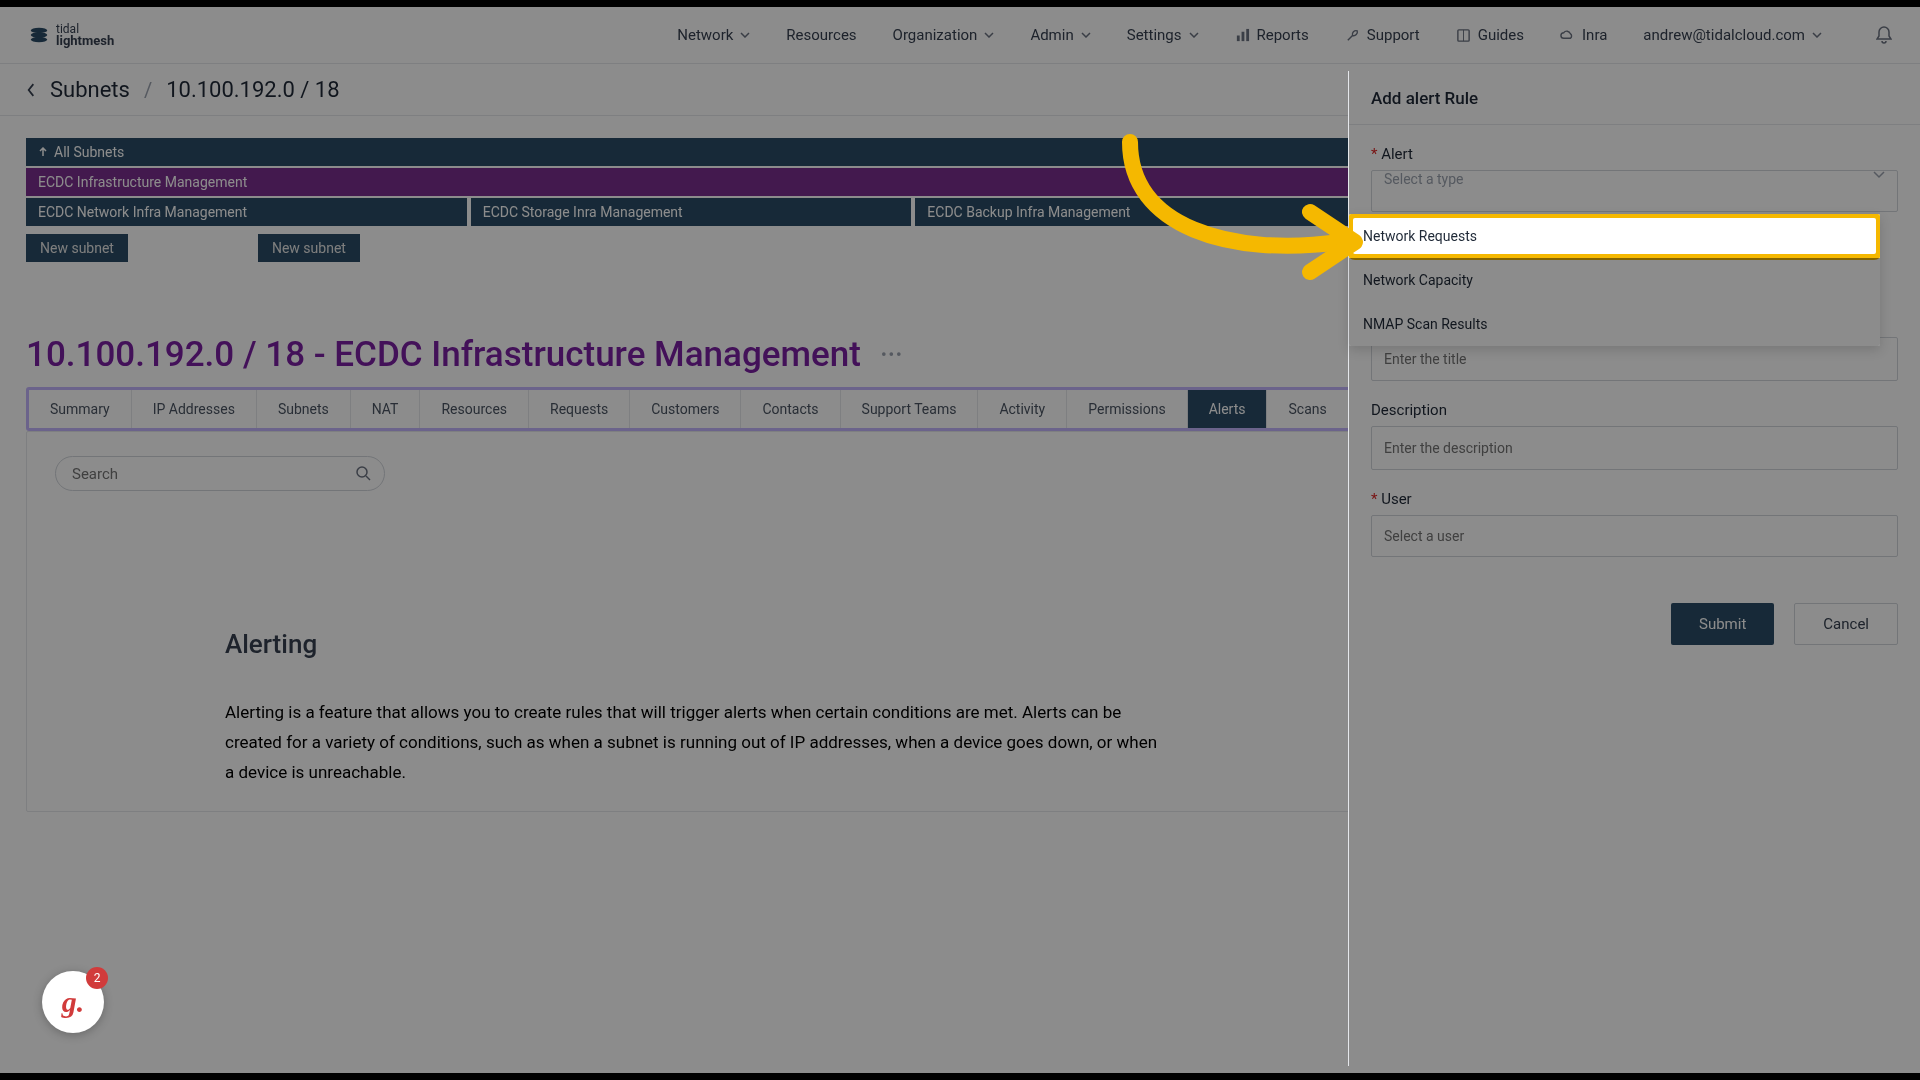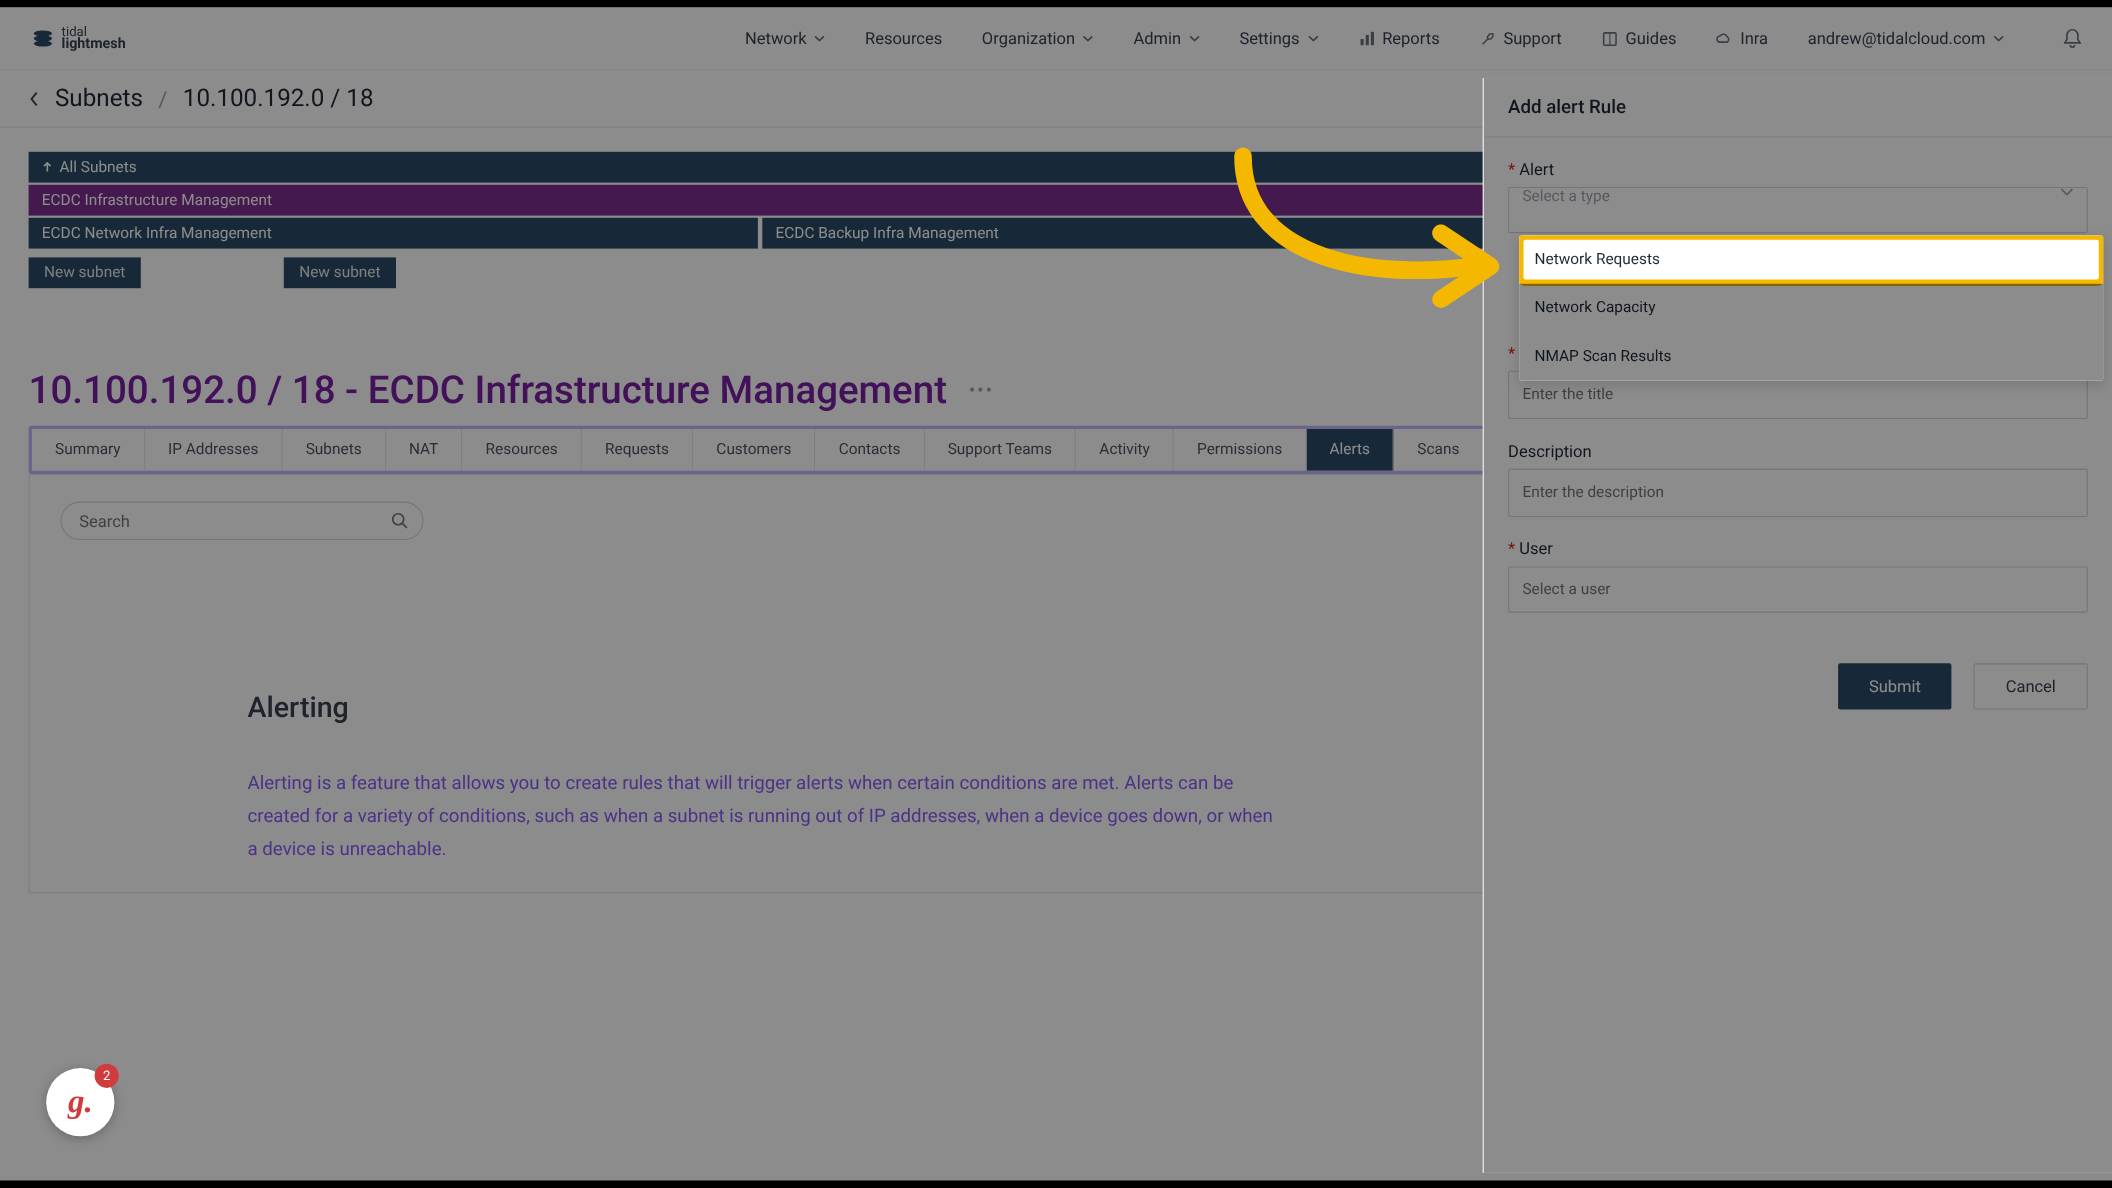--- a/index.html
+++ b/index.html
@@ -46,38 +46,38 @@
 .tab:last-child { border-right: none; }
 .tab.active { background: #2b4c66; color: #fff; }
 
 .card { background: #fff; border: 1px solid #e5e7eb; border-radius: 2px; margin-top: 0; padding: 24px 28px; width: 1335px; }
 .search { width: 330px; height: 35px; border: 1px solid #d1d5db; border-radius: 18px; padding: 0 40px 0 16px; font-size: 15px; color: #6b7280; position: relative; }
 .search-container { position: relative; width: 330px; }
 .search-icon { position: absolute; right: 14px; top: 9px; width: 16px; height: 16px; color: #6b7280; }
 
 .alert-section { margin-top: 138px; padding: 0 170px; }
 .alert-h { font-size: 26px; font-weight: 500; color: #374151; margin-bottom: 38px; }
-.alert-p { font-size: 17px; line-height: 30px; color: #8b5cf6; max-width: 1010px; }
+.alert-p { font-size: 17px; line-height: 30px; color: #000000; max-width: 1010px; }
 
 
 .panel { position: absolute; top: 64px; right: 0; width: 572px; bottom: 7px; background: #fff; z-index: 10; border-left: 1px solid #e5e7eb; }
 .panel-overlay { position: absolute; inset: 0; background: rgba(0,0,0,0.45); pointer-events: none; }
 .panel-header { height: 54px; display: flex; align-items: center; padding: 0 22px; font-size: 17px; font-weight: 500; color: #1f2937; border-bottom: 1px solid #e5e7eb; }
 .panel-body { padding: 20px 22px; }
 .form-label { font-size: 15px; color: #1f2937; margin-bottom: 7px; display: block; }
 .req::before { content: "* "; color: #dc2626; }
 .form-input, .form-select { width: 100%; height: 42px; border: 1px solid #d1d5db; border-radius: 2px; padding: 0 12px; font-size: 14px; color: #9ca3af; background: #fff; display: flex; align-items: flex-start; justify-content: space-between; margin-bottom: 20px; }
 .form-input.tall { height: 44px; }
 .panel-footer { display: flex; justify-content: flex-end; gap: 20px; padding: 6px 22px; }
 .btn { height: 42px; padding: 0 28px; border-radius: 2px; font-size: 15px; cursor: pointer; display: flex; align-items: center; }
 .btn-primary { background: #2b4c66; color: #fff; border: none; }
 .btn-secondary { background: #fff; color: #374151; border: 1px solid #d1d5db; }
 
 
-.dropdown { position: absolute; top: 207px; right: 8px; width: 531px; background: #fff; border-radius: 2px; box-shadow: 0 4px 12px rgba(0,0,0,0.15); z-index: 30; overflow: hidden; }
+.dropdown { position: absolute; top: 207px; right: 40px; width: 531px; background: #fff; border-radius: 2px; box-shadow: 0 4px 12px rgba(0,0,0,0.15); z-index: 30; overflow: hidden; }
 .dd-item { padding: 14px 14px; font-size: 14px; color: #1f2937; cursor: pointer; }
 .dd-item.hl { outline: 6px solid #f5b800; outline-offset: -4px; border-radius: 6px; }
 .dropdown-dim { position: absolute; inset: 0; background: rgba(0,0,0,0.45); pointer-events: none; }
 .dd-item.hl { position: relative; background: #fff; }
 .dd-rest { position: relative; }
 
 
 .arrow-svg { position: absolute; top: 120px; left: 1110px; width: 260px; height: 170px; z-index: 40; pointer-events: none; }
 
 
@@ -197,20 +197,21 @@
               <path d="M5 1v8M2 4l3-3 3 3" stroke="#fff" fill="none" stroke-width="1.5"></path>
             </svg>
             <span>All Subnets</span>
           </div>
         </div>
       <div class="tree-row">
           <div class="tree-cell tree-purple tree-all">ECDC Infrastructure Management</div>
         </div>
       <div class="tree-row">
         <div class="tree-cell tree-three">ECDC Network Infra Management</div>
+        <div class="tree-cell tree-three">ECDC Storage Inra Management</div>
         <div class="tree-cell tree-three">ECDC Backup Infra Management</div>
       </div>
       <div class="newsubnet-row">
         <div class="newsubnet">New subnet</div>
         <div class="newsubnet">New subnet</div>
       </div>
     </div>
 
     <div class="page-title">
       <span>10.100.192.0 / 18 - ECDC Infrastructure Management</span>

